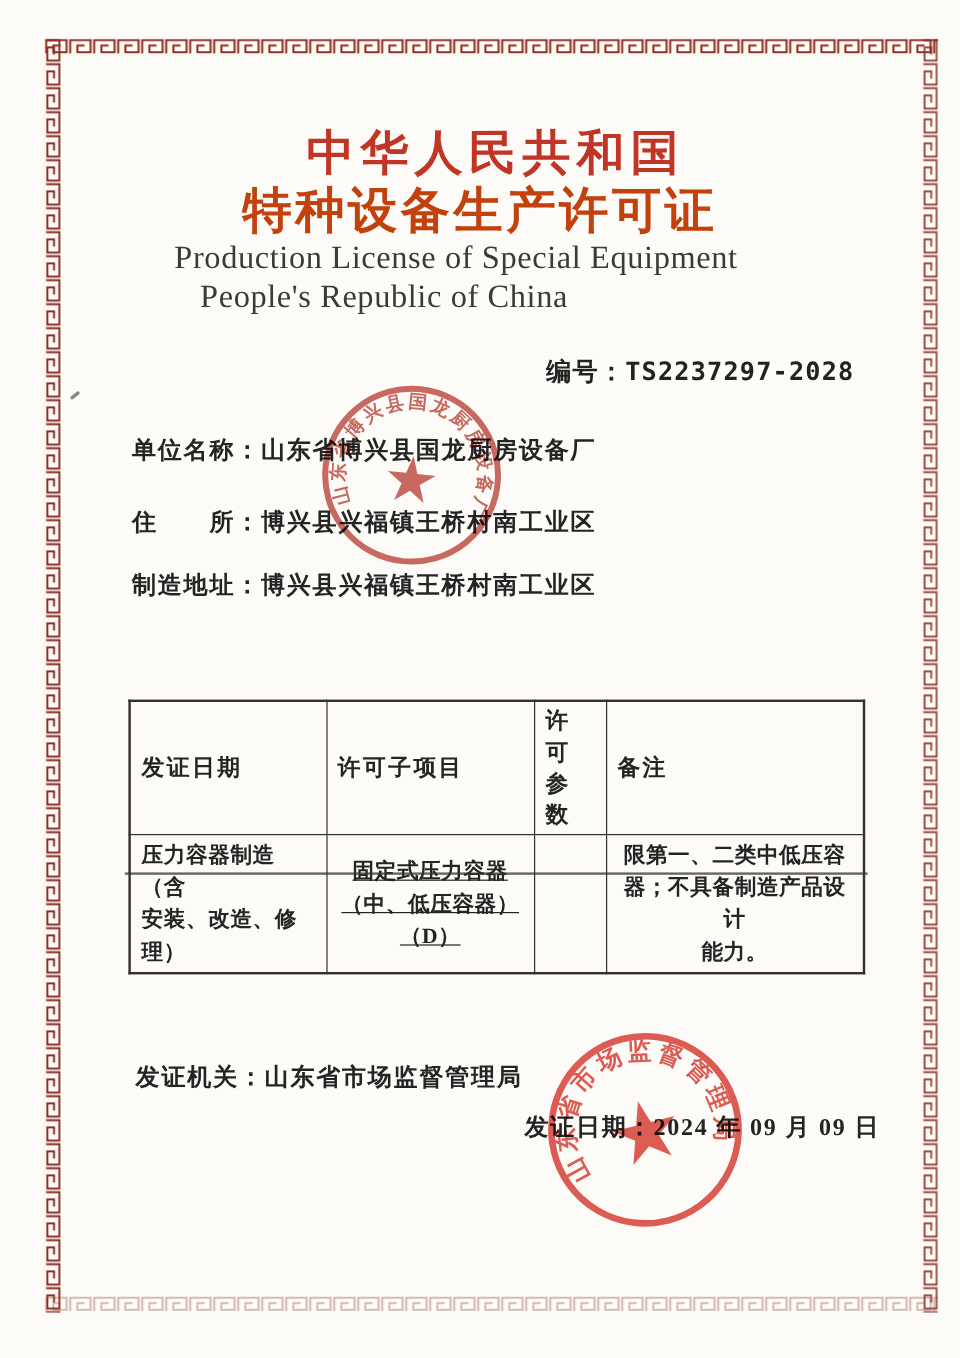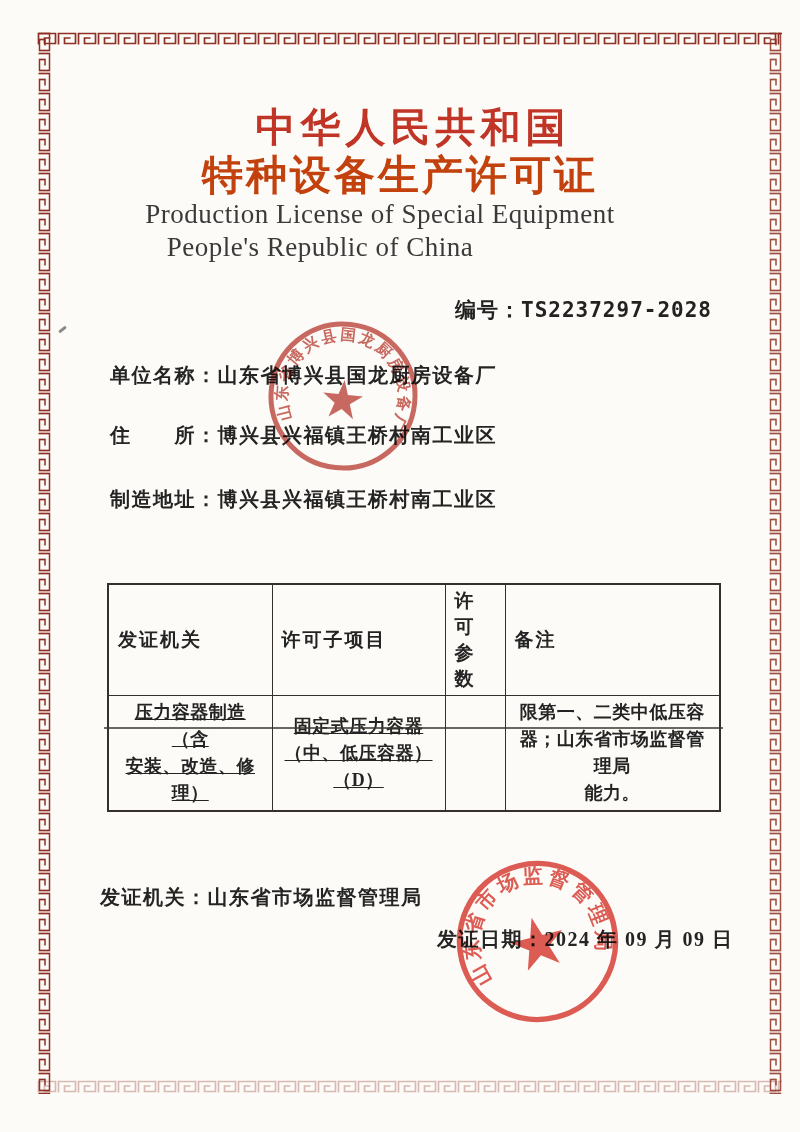--- a/index.html
+++ b/index.html
@@ -29,49 +29,49 @@
     font-size:27px;color:#3a3a3a;letter-spacing:.5px;}
   
   .license-line{left:330px;top:296px;width:382px;text-align:right;
     font-size:21px;font-weight:700;letter-spacing:1px;color:#222;}
   .license-no{font-family:"DejaVu Sans Mono","Liberation Mono",monospace;
     font-size:21px;font-weight:700;letter-spacing:1px;margin-top:37px;}
   
   .info-line{left:110px;font-size:20px;font-weight:600;letter-spacing:1.5px;color:#242424;}
   .info-unit{top:362px;}
   .info-addr{top:422px;}
-  .info-mfg{top:486px;}
+  .info-mfg{top:474px;}
   
   .approval-note{left:143px;top:551px;font-size:19.5px;font-weight:600;
     letter-spacing:1px;color:#242424;}
   
   table.lic{position:absolute;left:107px;top:583px;width:612px;
     border-collapse:collapse;table-layout:fixed;}
   table.lic th,table.lic td{
     border:1.6px solid #35302b;
     font-weight:600;color:#242424;
     white-space:pre-line;
     padding:3px 9px;
     vertical-align:middle;
   }
   table.lic th{height:55px;font-size:19px;text-align:left;letter-spacing:2px;}
   table.lic td{height:76px;font-size:18px;line-height:1.5;}
   table.lic{border:2.5px solid #35302b;}
   .col-item{width:164px;}
   .col-sub{width:173px;}
   .col-param{width:60px;}
   .col-remark{width:215px;}
-  td.cell-item{text-align:center;letter-spacing:.5px;text-decoration:underline;}
+  td.cell-item{text-align:left;letter-spacing:.5px;}
   td.cell-sub{text-align:center;letter-spacing:.5px;text-decoration:underline;}
   td.cell-remark{text-align:center;letter-spacing:.5px;}
   .table-underline{left:104px;top:727px;width:619px;height:2px;
     background:#3a3530;opacity:.75;}
   
   .footer-line{font-size:20px;font-weight:600;letter-spacing:1.5px;color:#242424;}
-  .footer-issuer{left:100px;top:884px;}
+  .footer-issuer{left:113px;top:884px;}
   .footer-valid{left:110px;top:926px;}
   .footer-issued{left:437px;top:926px;}
   
   .seal{position:absolute;mix-blend-mode:multiply;}
   .seal-company{left:258px;top:311px;color:#bf4a40;opacity:.82;transform:rotate(6deg);}
   .seal-authority{left:445px;top:849px;color:#dc4b43;opacity:.9;transform:rotate(-14deg);}
   .seal text{font-family:"Liberation Serif","DejaVu Serif",serif;font-weight:700;}
   
   .ink-speck{left:58px;top:328px;width:9px;height:3px;background:#4a4a4a;
     opacity:.65;transform:rotate(-38deg);border-radius:2px;}
@@ -136,37 +136,37 @@
 
   <table class="lic">
     <colgroup>
       <col class="col-item">
         <col class="col-sub">
         <col class="col-param">
         <col class="col-remark">
     </colgroup>
     <thead>
       <tr>
-        <th>发证机关</th>
+        <th>发证日期</th>
         <th>许可子项目</th>
         <th>许可
 参数</th>
         <th>备注</th>
       </tr>
     </thead>
     <tbody>
       <tr>
         <td class="cell-item">压力容器制造（含
 安装、改造、修理）</td>
         <td class="cell-sub">固定式压力容器
 （中、低压容器）
 （D）</td>
         <td class="cell-param"></td>
         <td class="cell-remark">限第一、二类中低压容
-器；山东省市场监督管理局
+器；不具备制造产品设计
 能力。</td>
       </tr>
     </tbody>
   </table>
   <div class="abs table-underline"></div>
 
   <div class="abs footer-line footer-issuer">
     <span>发证机关：</span><span>山东省市场监督管理局</span>
   </div>
   <div class="abs footer-line footer-issued">

